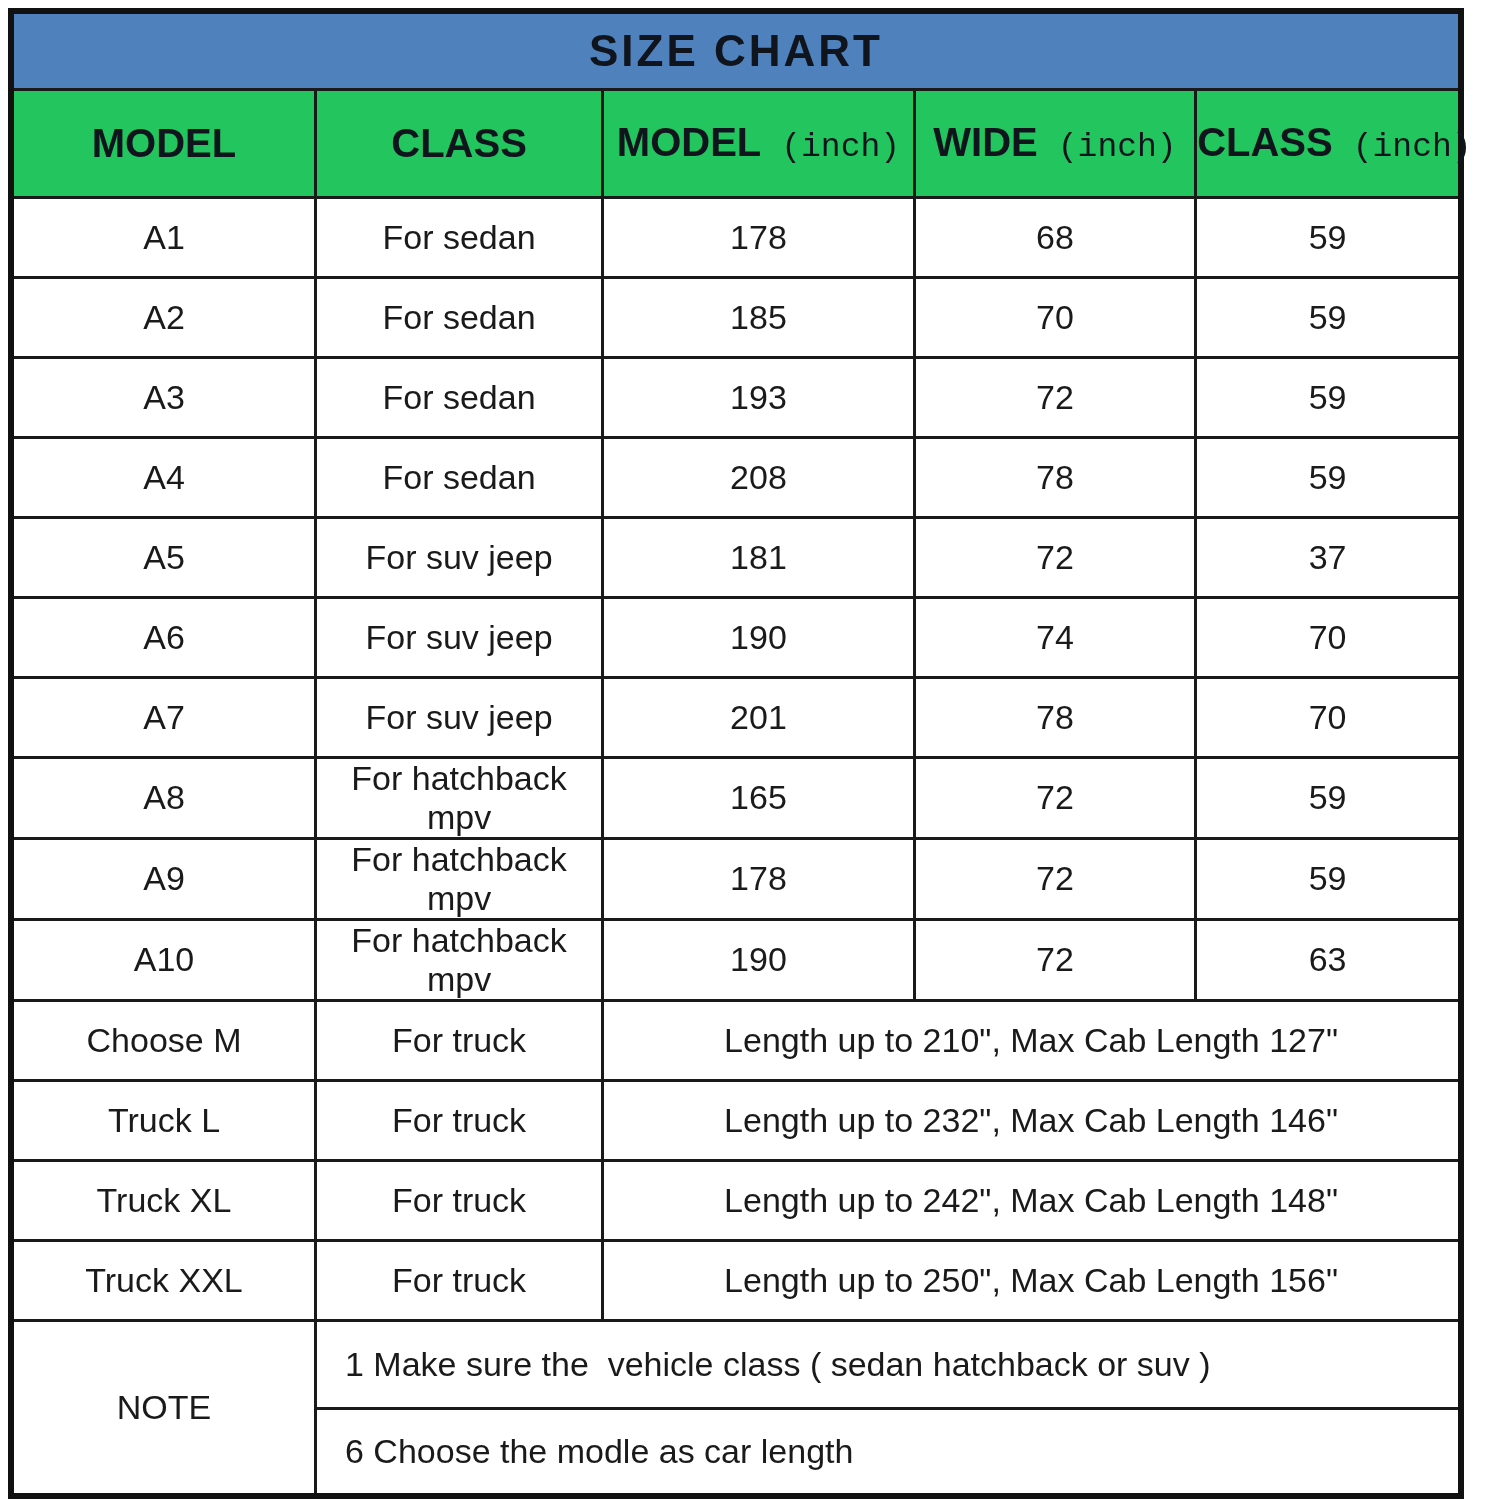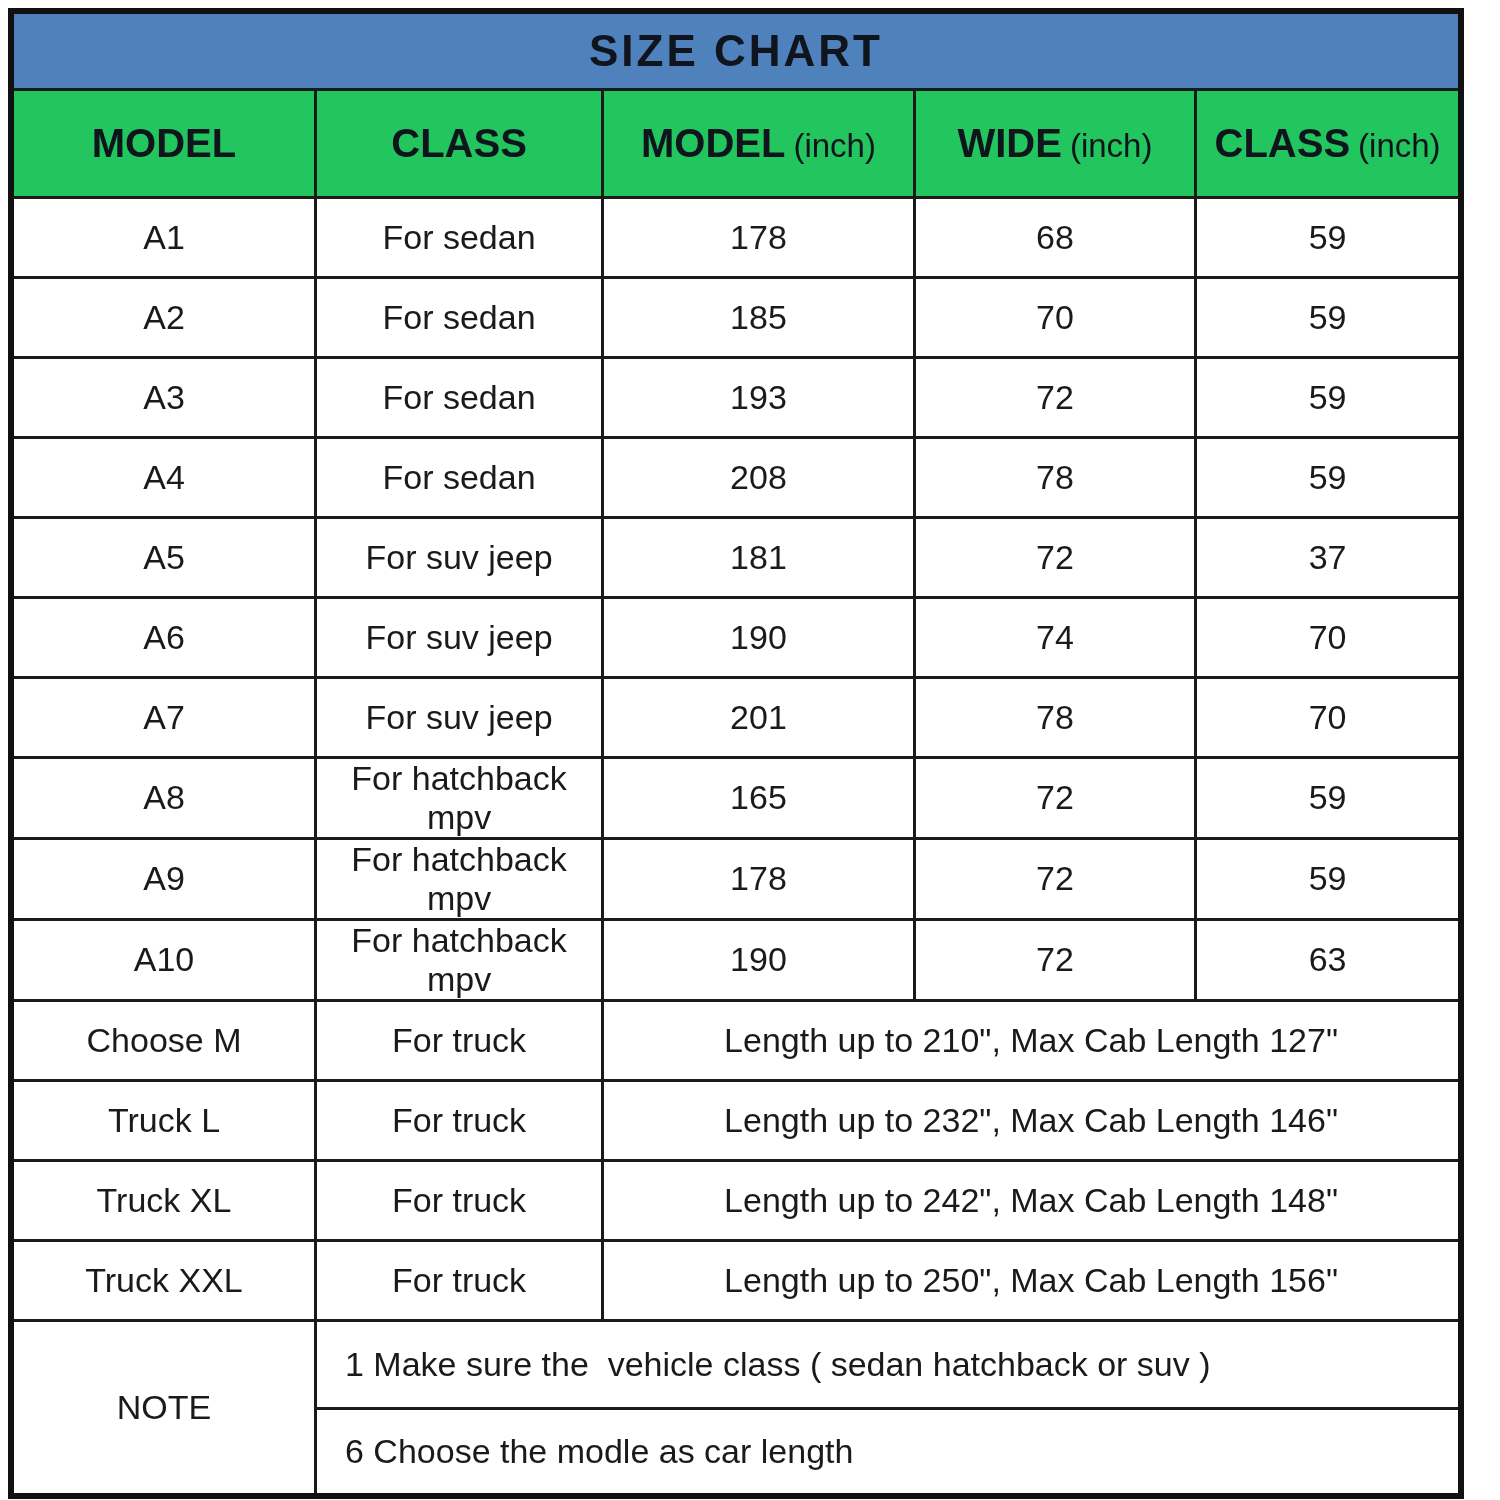--- a/index.html
+++ b/index.html
@@ -35,21 +35,21 @@
     height: 108px;
     background: #22c55e;
     border-left: 3px solid #1c3c61;
     border-right: 3px solid #1c3c61;
     border-bottom: 5px solid #1c3c61;
     text-align: center;
     vertical-align: middle;
     color: #10151d;
   }
   .col-label { font-size: 40px; font-weight: bold; }
-  .col-unit  { font-size: 33px; font-weight: normal; margin-left: 8px; }
+  .col-unit  { font-size: 33px; font-weight: normal; margin-left: 20px; font-family: Liberation Mono, monospace; }
   
   .size-table td, .size-table th { border: 3px solid #1a1a1a; }
   .data-row td, .note-zone td, .note-zone th {
     height: 80px;
     background: #ffffff;
     text-align: center;
     vertical-align: middle;
     font-size: 34px;
     font-weight: normal;
   }

